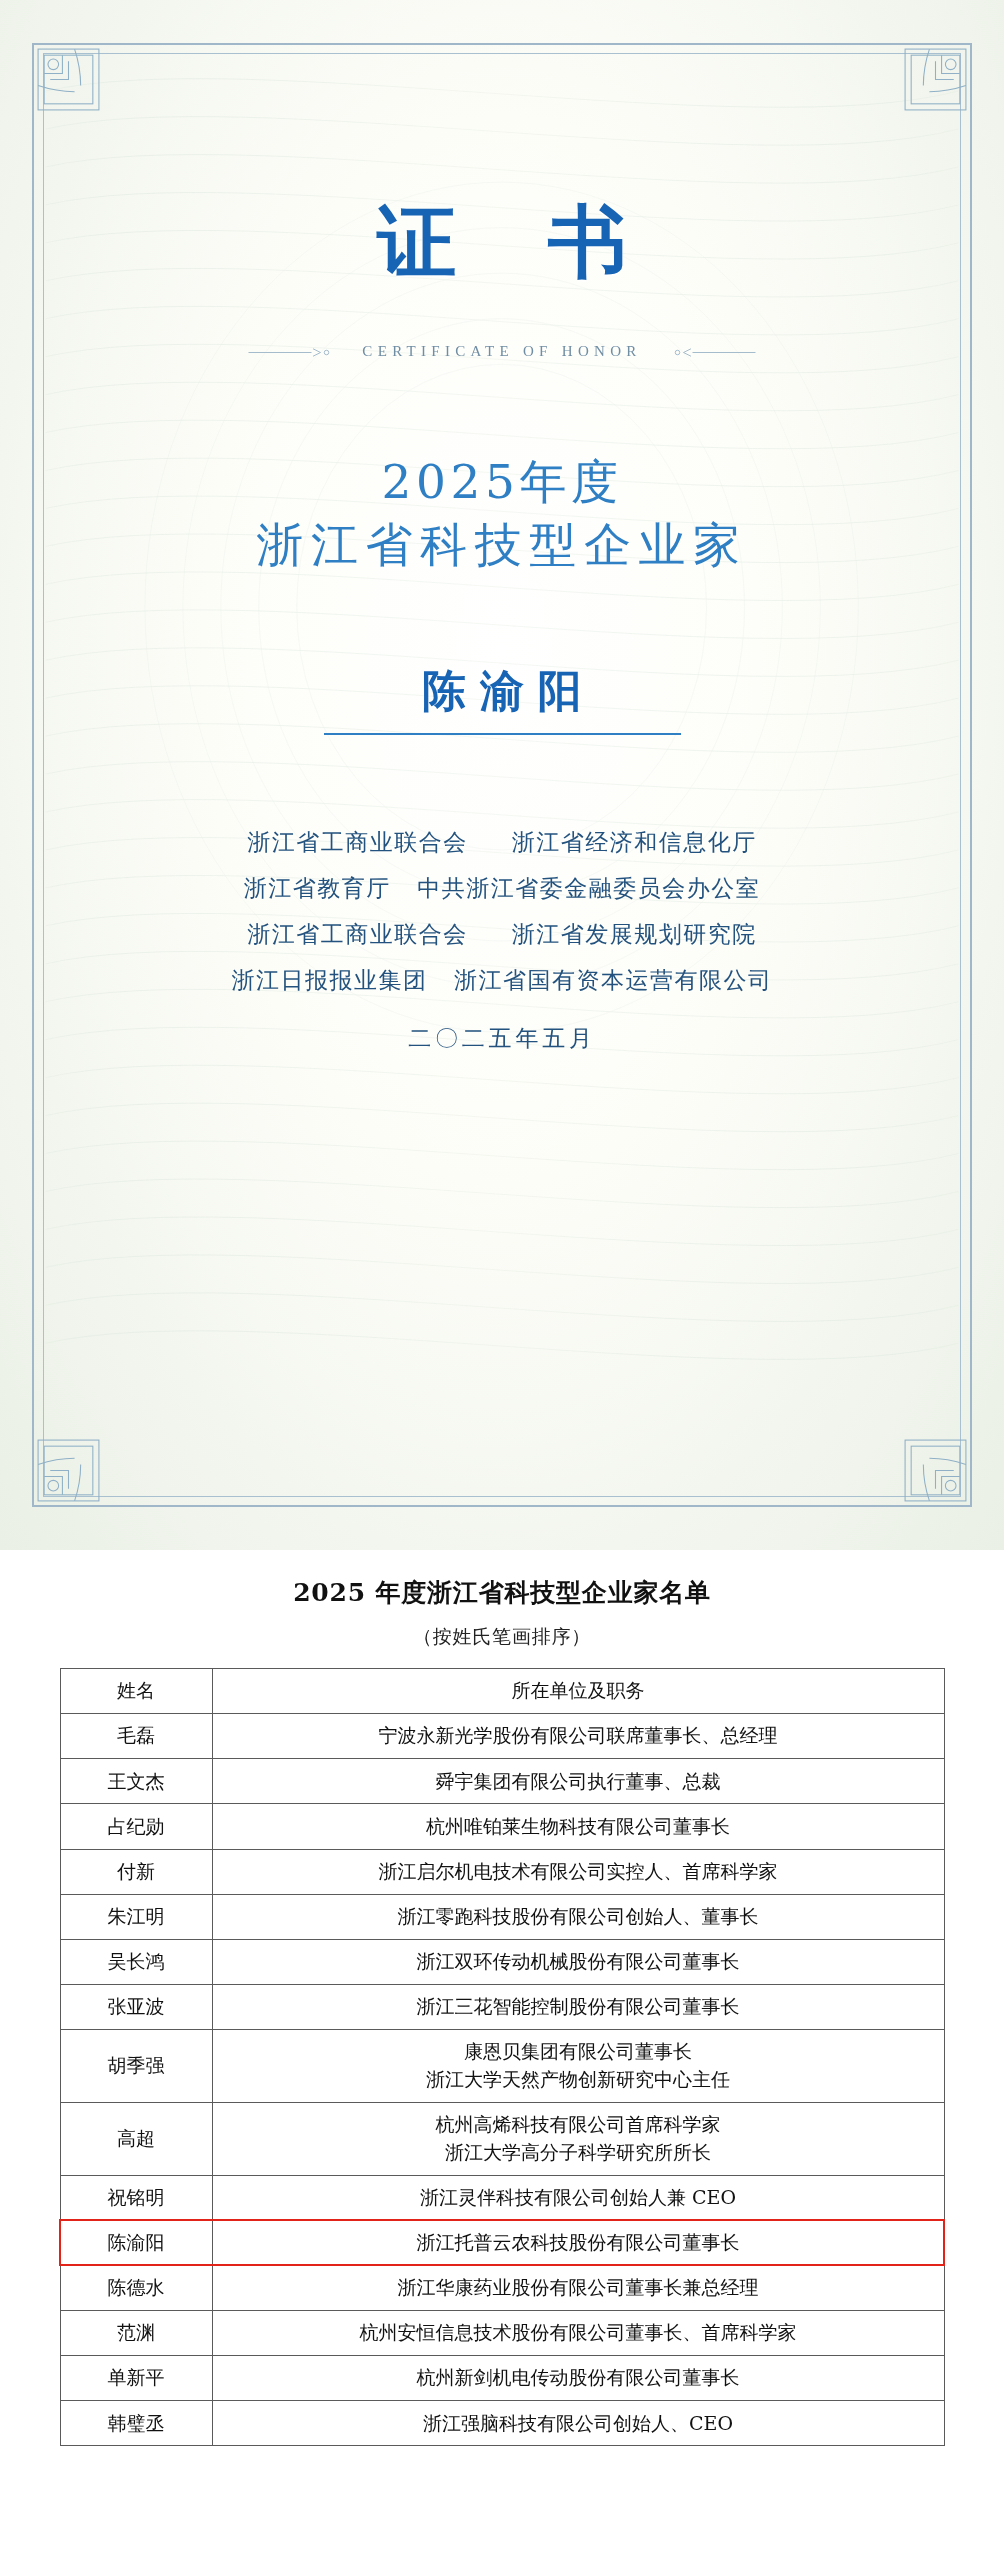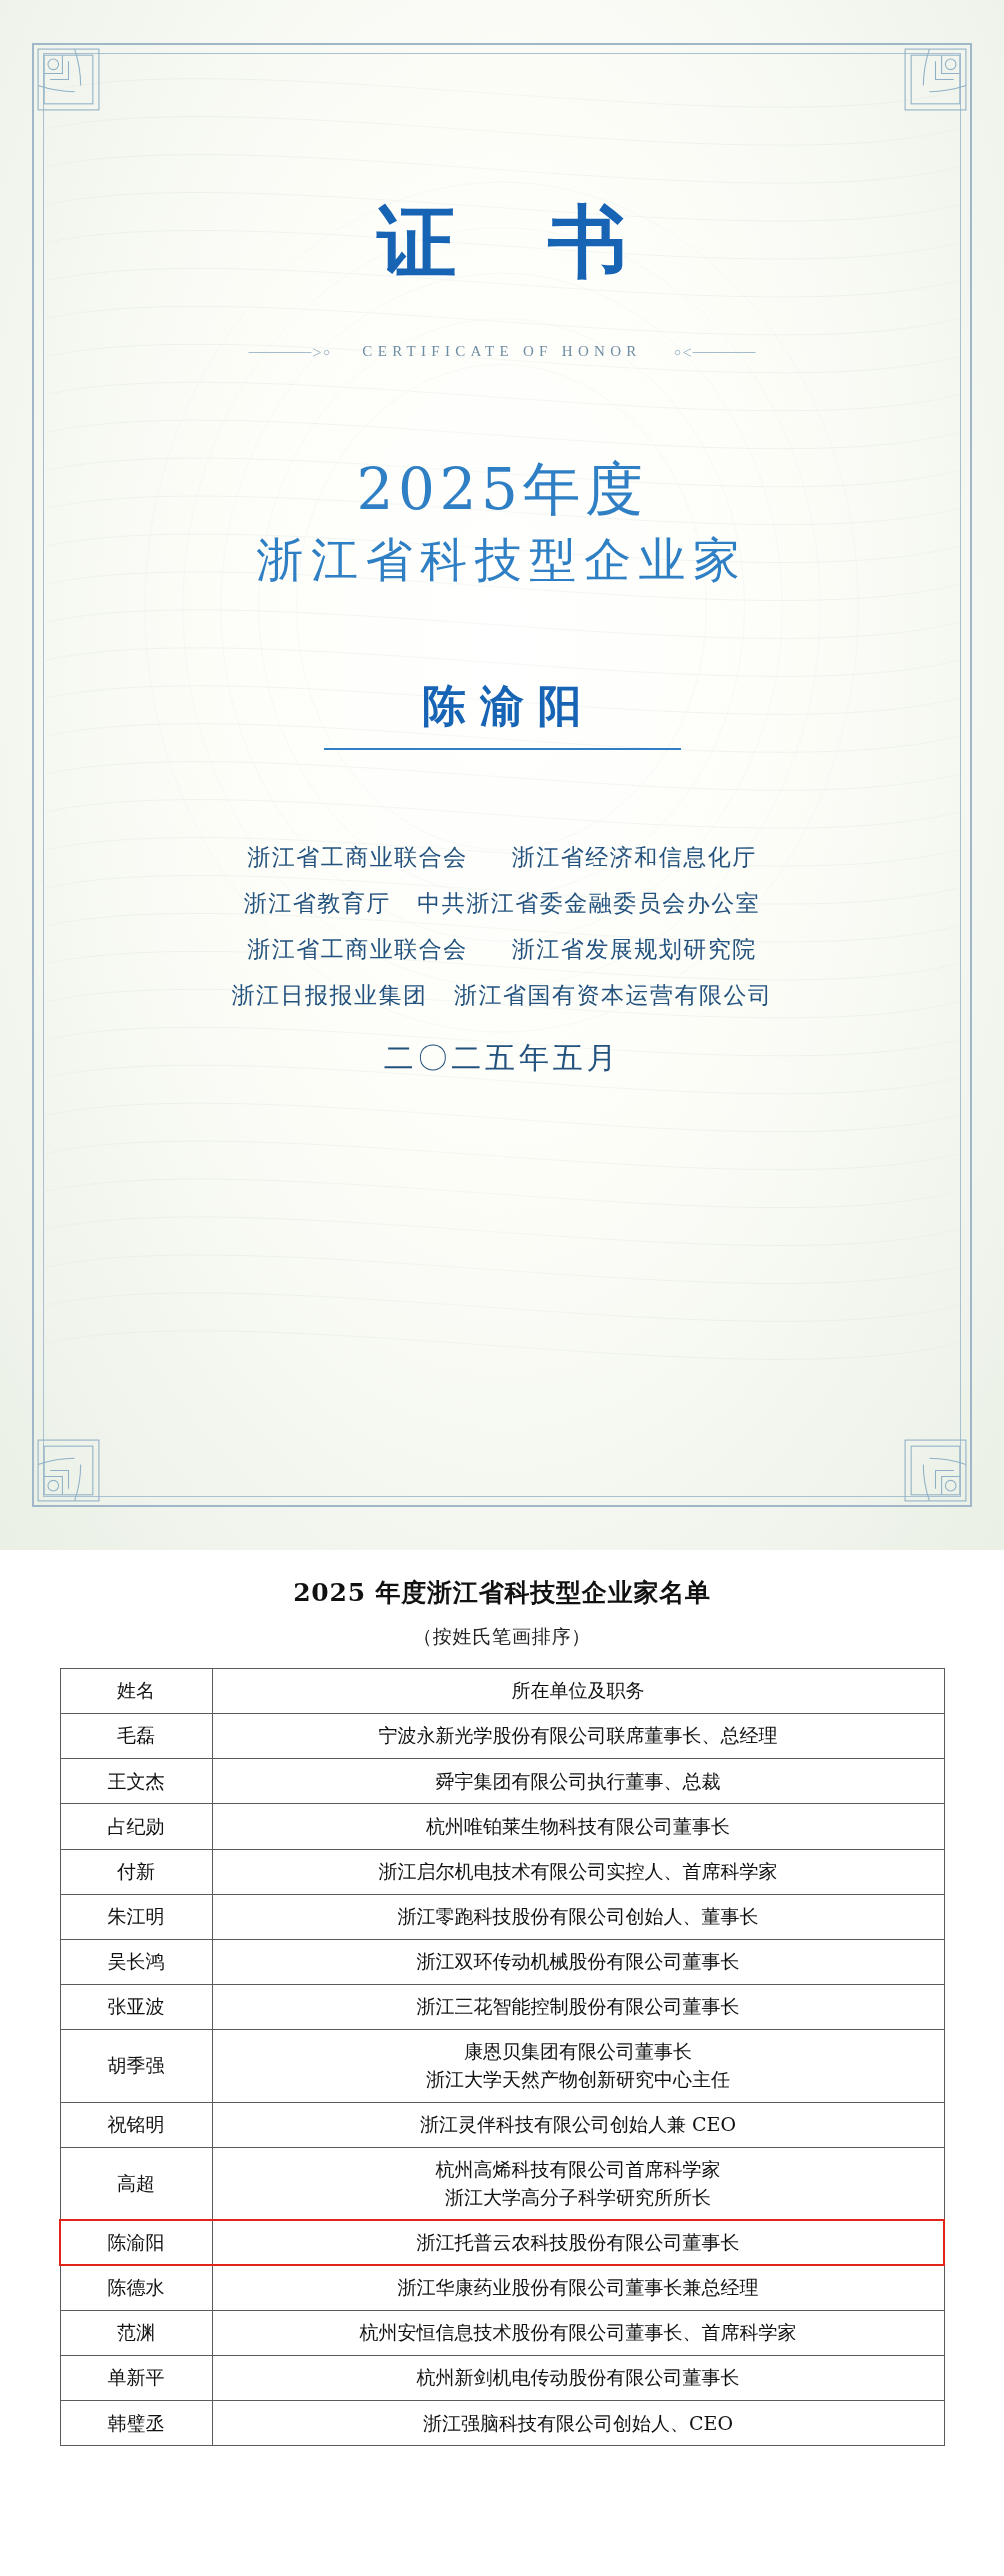--- a/index.html
+++ b/index.html
@@ -83,21 +83,21 @@
   .orn-line {
     width: 91px;
     height: 7.6px;
     position: relative;
   }
   .orn-line svg { display:block; }
 
   .cert-year {
     margin-top: 91px;
     font-family: "DejaVu Serif", "Liberation Serif", serif;
-    font-size: 58px;
+    font-size: 47px;
     letter-spacing: 4.6px;
     color: #2f7fc4;
   }
   .cert-award {
     font-family: "DejaVu Serif", "Liberation Serif", serif;
     font-size: 47px;
     letter-spacing: 7.6px;
     color: #2f7fc4;
   }
 
@@ -127,21 +127,21 @@
     font-family: "DejaVu Serif", "Liberation Serif", serif;
     font-size: 23px;
     line-height: 2.0;
     color: #23527e;
     letter-spacing: 1.5px;
   }
   .cert-issuers .row { white-space: pre; }
   .cert-date {
     margin-top: 20px;
     font-family: "DejaVu Serif", "Liberation Serif", serif;
-    font-size: 30px;
+    font-size: 23px;
     letter-spacing: 3.8px;
     color: #23527e;
   }
 
   
   .list-section {
     width: 1004px;
     background: #ffffff;
     padding: 26px 0 30px 0;
     box-sizing: border-box;
@@ -390,30 +390,30 @@
           <td>浙江三花智能控制股份有限公司董事长</td>
         </tr>
         <tr>
           <td>胡季强</td>
           <td class="cell-multi">
             <div>康恩贝集团有限公司董事长</div>
             <div>浙江大学天然产物创新研究中心主任</div>
           </td>
         </tr>
         <tr>
-          <td>祝铭明</td>
-          <td>浙江灵伴科技有限公司创始人兼 CEO</td>
-        </tr>
-        <tr>
           <td>高超</td>
           <td class="cell-multi">
             <div>杭州高烯科技有限公司首席科学家</div>
             <div>浙江大学高分子科学研究所所长</div>
           </td>
         </tr>
+        <tr>
+          <td>祝铭明</td>
+          <td>浙江灵伴科技有限公司创始人兼 CEO</td>
+        </tr>
         <tr class="highlight" style="outline-color: rgb(226, 35, 26);">
           <td>陈渝阳</td>
           <td>浙江托普云农科技股份有限公司董事长</td>
         </tr>
         <tr>
           <td>陈德水</td>
           <td>浙江华康药业股份有限公司董事长兼总经理</td>
         </tr>
         <tr>
           <td>范渊</td>

